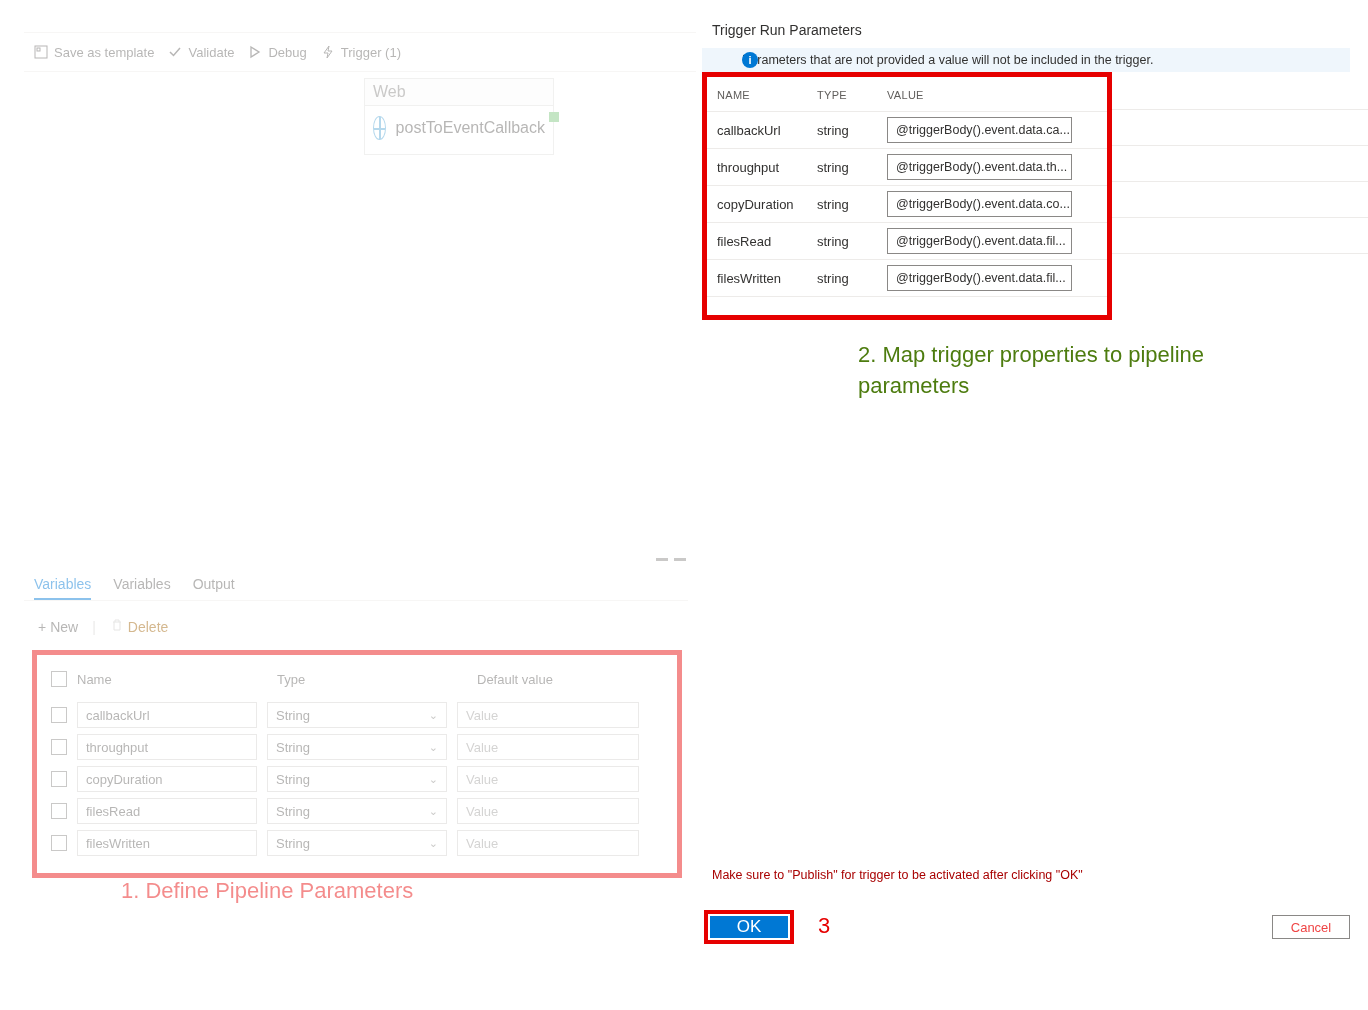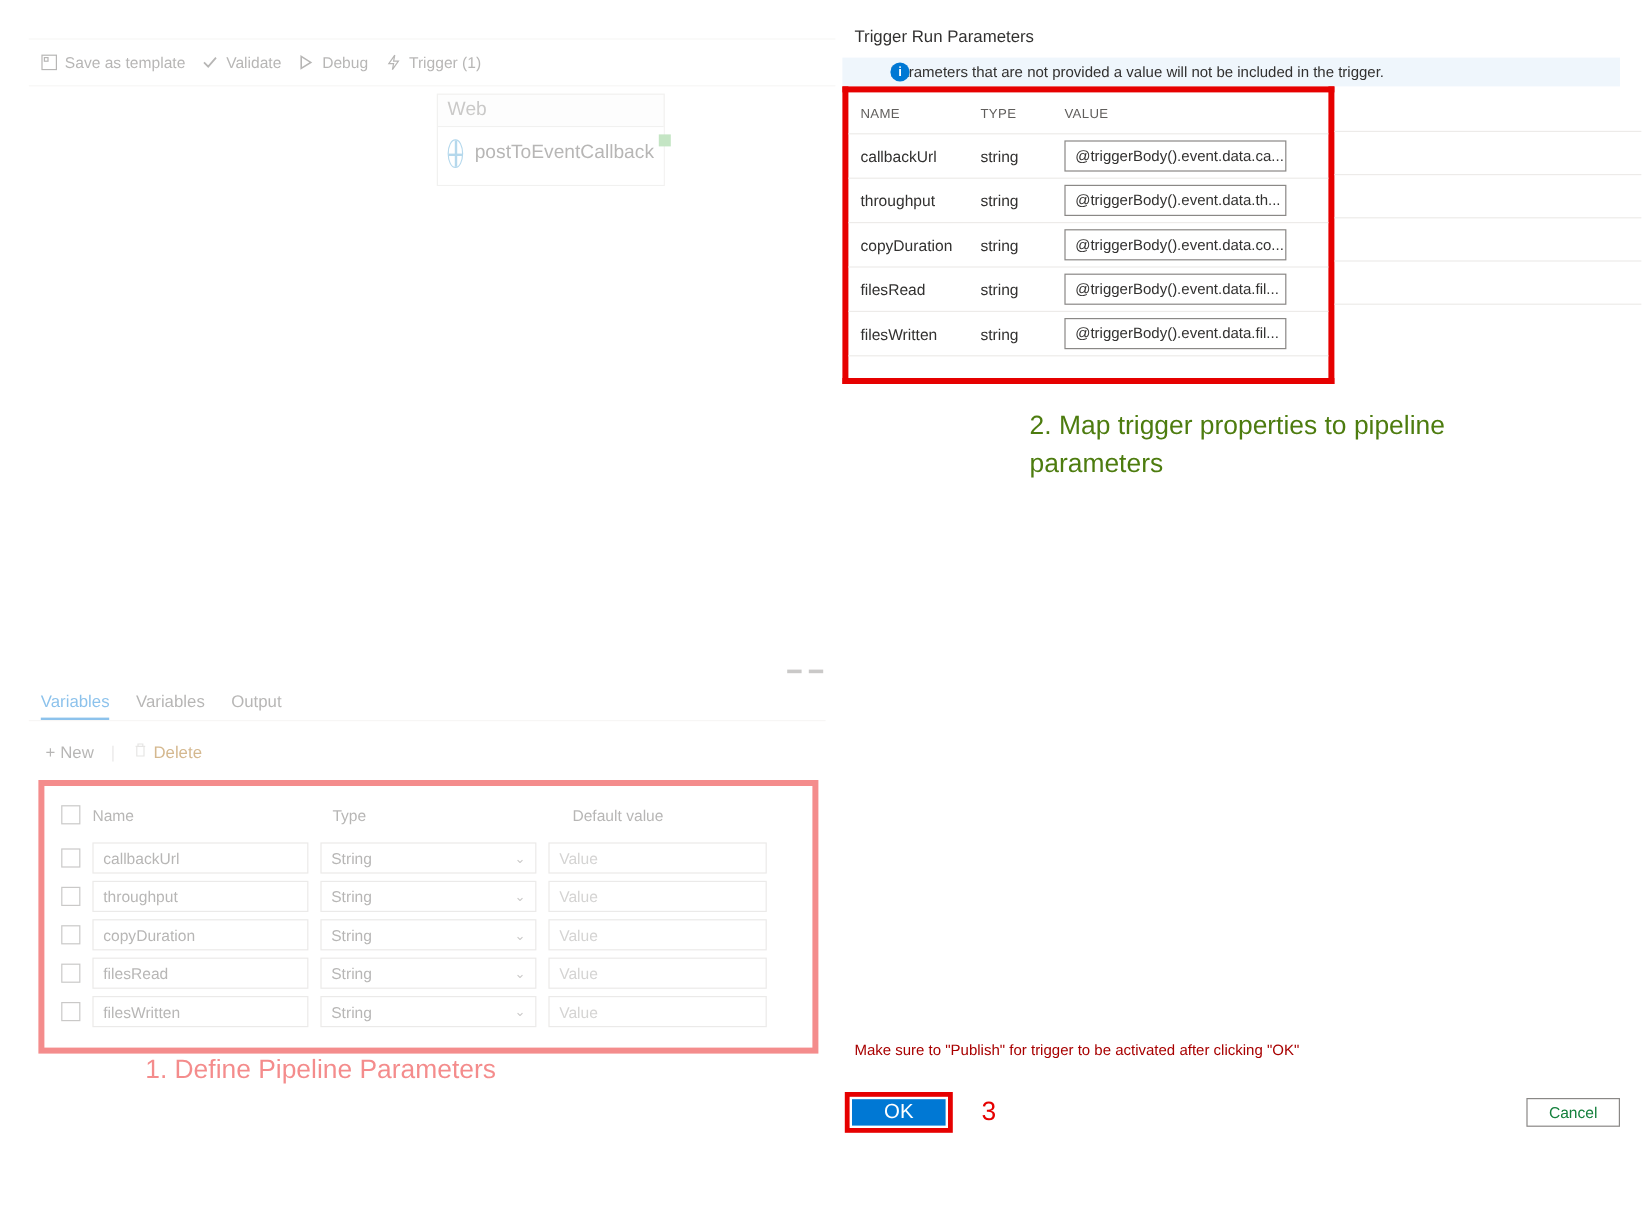--- a/index.html
+++ b/index.html
@@ -310,21 +310,21 @@
     background:#0078d4;
     color:#fff;
     border:none;
     font-size:17px;
     cursor:pointer;
   }
   .cancel-btn {
     width:78px; height:24px;
     background:#fff;
     border:1px solid #8a8886;
-    color:#15803d;
+    color:#ef4444;
     font-size:13px;
     cursor:pointer;
   }
   .annot3 {
     position:absolute;
     top: 913px; left: 128px;
     font-size:22px;
     color:#e60000;
   }
 </style>

